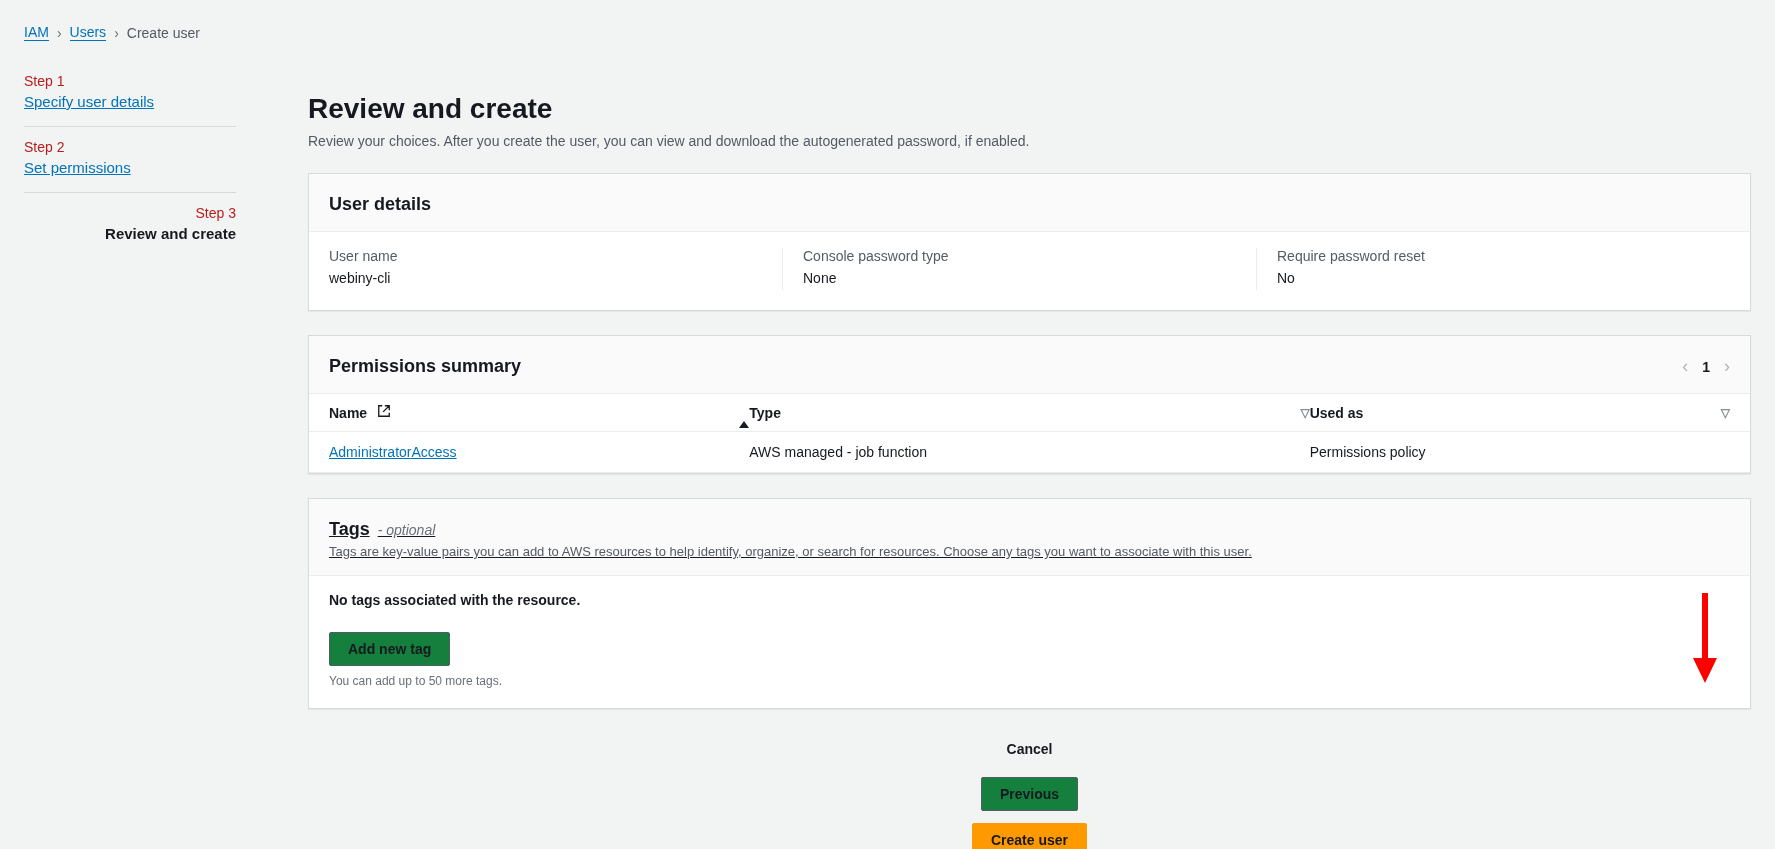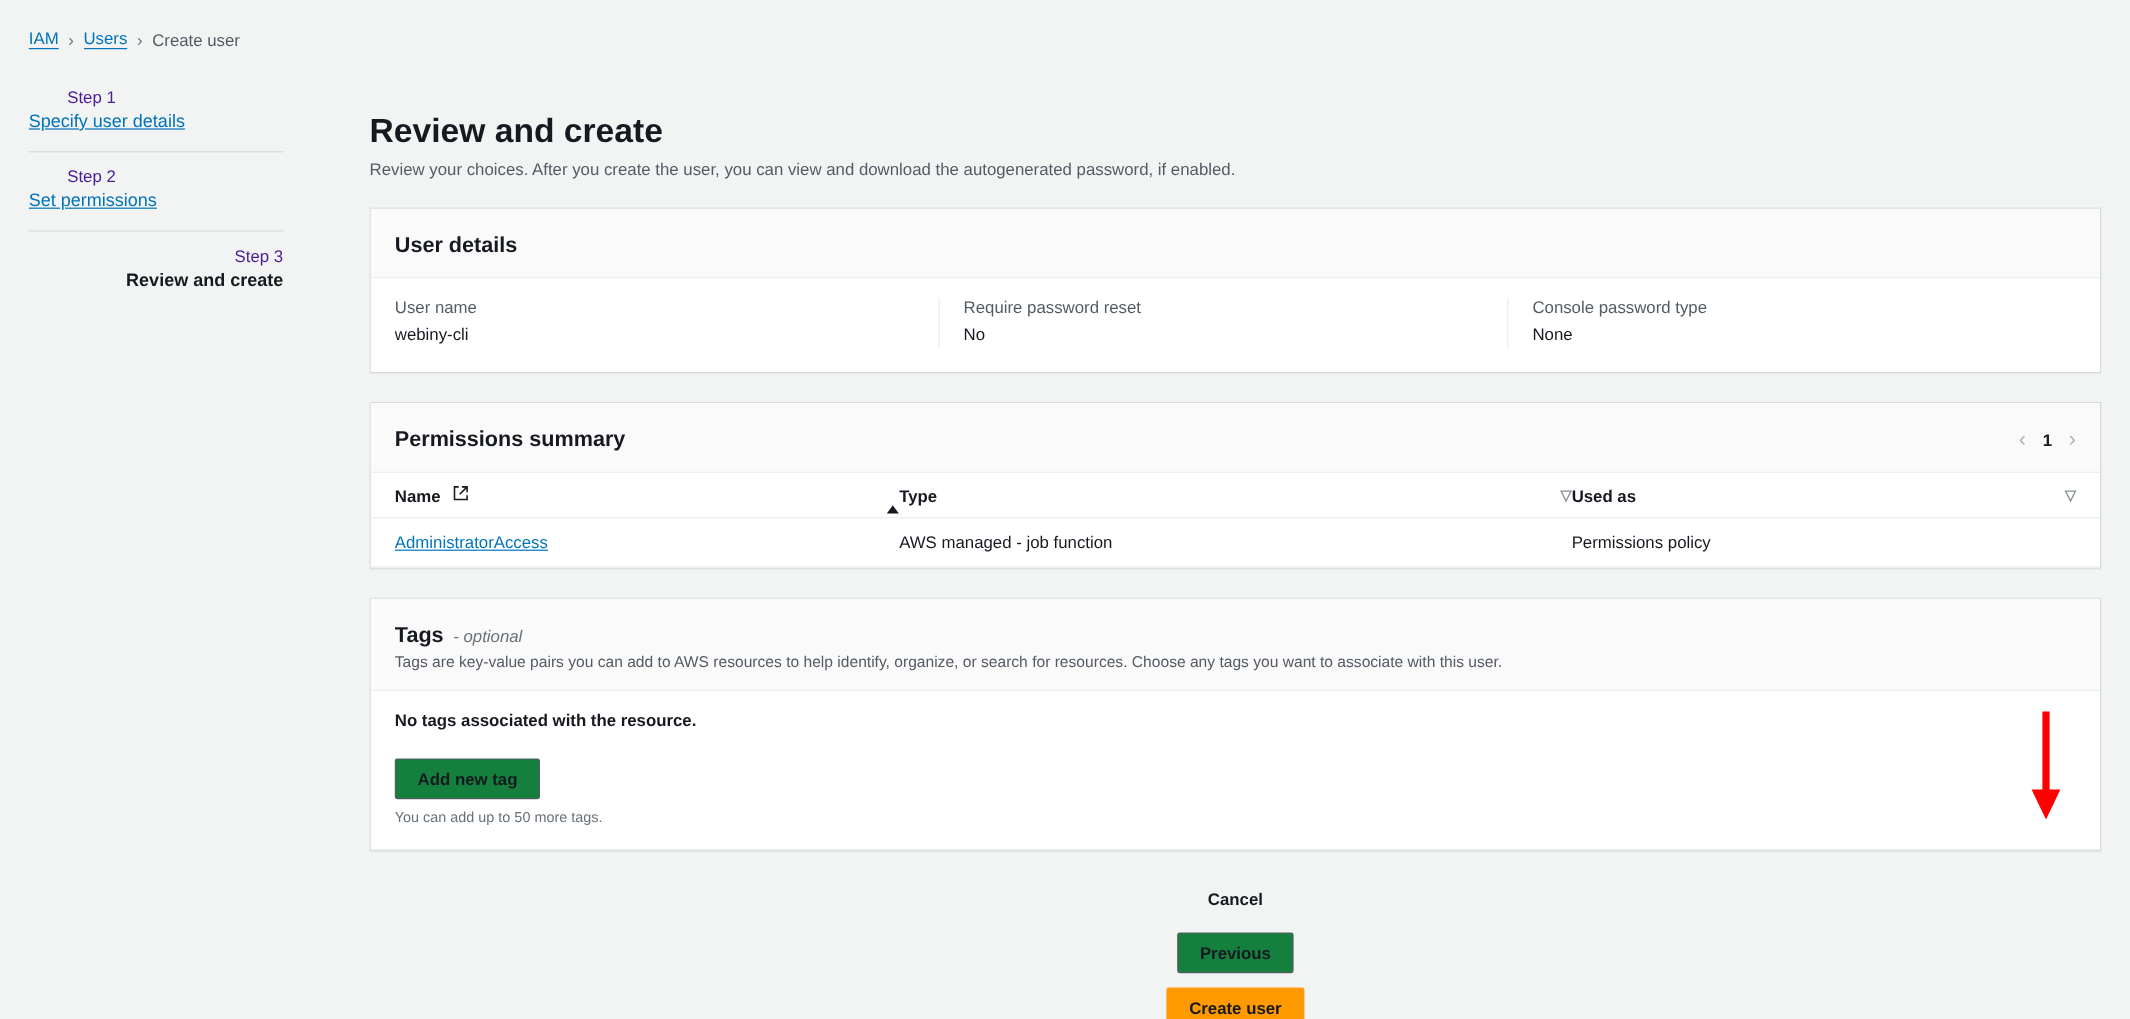--- a/index.html
+++ b/index.html
@@ -43,24 +43,23 @@
     }
     .step {
       padding: 12px 0 16px 0;
       border-bottom: 1px solid #d5dbdb;
     }
     .step:last-child {
       border-bottom: none;
       text-align: right;
     }
     .step-label {
-      color: #4c1d95;
+      color: #b91c1c;
       font-size: 14px;
       margin-bottom: 4px;
-      margin-left: 32px;
     }
     .step-link {
       color: #0073bb;
       text-decoration: underline;
       font-size: 15px;
     }
     .step-link-current {
       color: #16191f;
       font-weight: 700;
       font-size: 15px;
@@ -261,26 +260,26 @@
       <div class="panel-header">
         <div class="panel-title">User details</div>
       </div>
       <div class="panel-body">
         <div class="details-row">
           <div class="details-col">
             <div class="details-label">User name</div>
             <div class="details-value">webiny-cli</div>
           </div>
           <div class="details-col">
+            <div class="details-label">Console password type</div>
+            <div class="details-value">None</div>
+          </div>
+          <div class="details-col">
             <div class="details-label">Require password reset</div>
             <div class="details-value">No</div>
-          </div>
-          <div class="details-col">
-            <div class="details-label">Console password type</div>
-            <div class="details-value">None</div>
           </div>
         </div>
       </div>
     </div>
 
     <div class="panel">
       <div class="panel-header">
         <div class="panel-title">Permissions summary</div>
         <div class="pagination">
           <span class="pag-chevron">‹</span>
@@ -310,21 +309,21 @@
       <div class="table-row">
         <div class="td-name">
           <a href="#" class="link">AdministratorAccess</a>
         </div>
         <div class="td-type">AWS managed - job function</div>
         <div class="td-used">Permissions policy</div>
       </div>
     </div>
 
     <div class="panel">
-      <div class="panel-header" style="display:block;">
+      <div class="panel-header" style="display:block;text-decoration:underline;">
         <div class="tags-title-row">
           <div class="panel-title">Tags</div>
           <span class="tags-optional">- optional</span>
         </div>
         <div class="panel-sub">Tags are key-value pairs you can add to AWS resources to help identify, organize, or search for resources. Choose any tags you want to associate with this user.</div>
       </div>
       <div class="panel-body">
         <div class="no-tags">No tags associated with the resource.</div>
         <button class="btn btn-outline">Add new tag</button>
         <div class="tag-help">You can add up to 50 more tags.</div>

